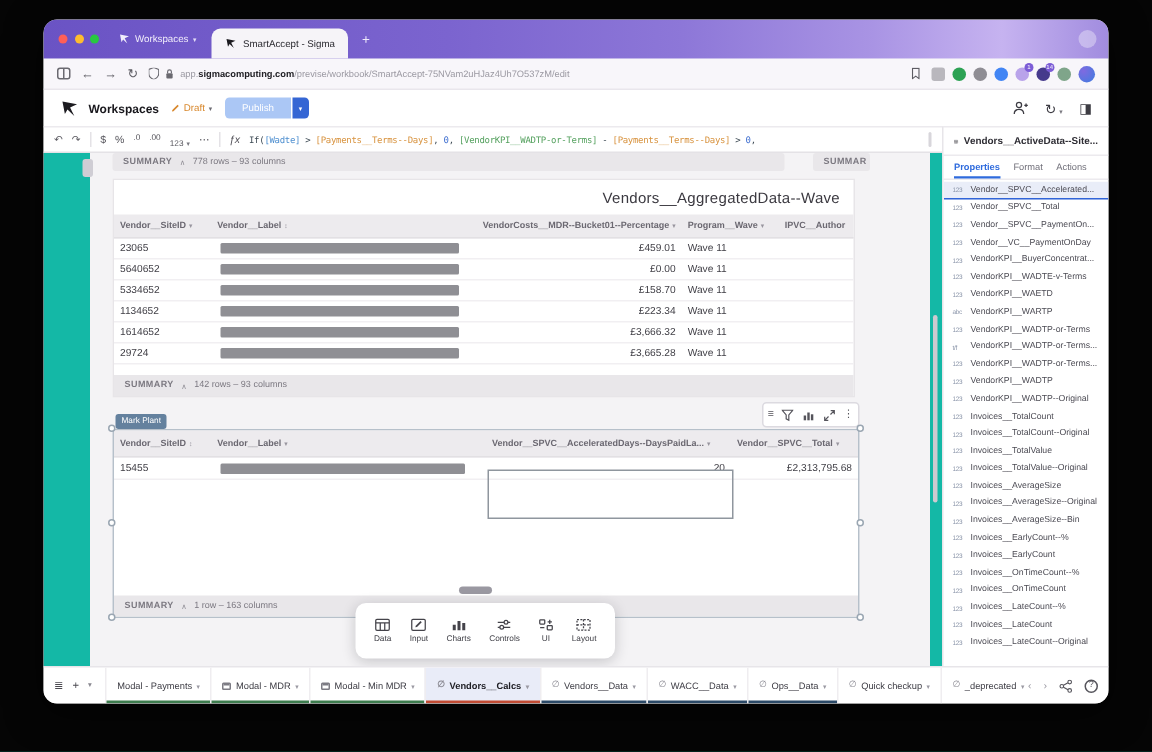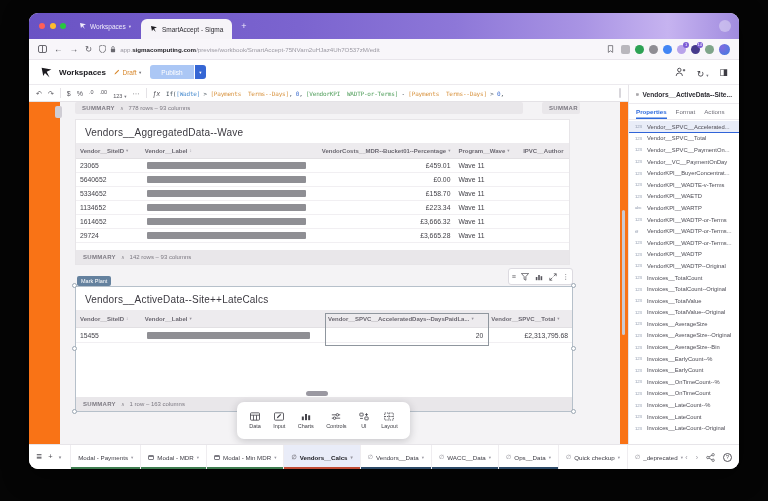--- a/index.html
+++ b/index.html
@@ -59,21 +59,21 @@
     border-top:1px solid #eceaee;border-bottom:1px solid #e4e2e6;display:flex;align-items:center;
     padding:0 7px;gap:6px;}
   .f-ico{color:#55545b;font-size:7px;line-height:1;flex:none;}
   .f-sm{font-size:5.5px;}
   .fdiv{width:1px;height:10px;background:#e4e2e6;flex:none;}
   .formula{flex:1;font-family:"DejaVu Sans Mono",monospace;font-size:6px;white-space:nowrap;
     overflow:hidden;letter-spacing:-.2px;}
   .f-thumb{width:2.5px;height:10px;border-radius:2px;background:#d8d6db;flex:none;}
 
   
-  .main{position:absolute;left:0;top:89px;width:599px;bottom:25px;background:#f97316;}
+  .main{position:absolute;left:0;top:89px;width:599px;bottom:25px;background:#14b8a6;text-align:right;}
   .gutter-handle{position:absolute;left:26px;top:4px;width:7px;height:12px;border-radius:2px;
     background:#cfcdd4;z-index:4;}
   .canvas{position:absolute;left:31px;top:0;width:560px;bottom:0;background:#f4f3f5;overflow:hidden;}
   .vscroll{position:absolute;left:593px;top:108px;width:3px;height:125px;border-radius:2px;background:#cccad0;}
 
   .sumbar{background:#e9e7ea;border-radius:2px;color:#7b7880;font-size:6px;display:flex;
     align-items:center;gap:5px;padding:0 7px;white-space:nowrap;overflow:hidden;}
   .sumbar b{font-weight:bold;letter-spacing:.3px;}
   .sum-caret{font-size:5px;color:#8d8a92;}
   .top-sum{position:absolute;left:15px;top:0;width:448px;height:12px;}
@@ -376,21 +376,20 @@
               <rect x="4" y="2.5" width="2" height="6.5" fill="#55545b"></rect>
               <rect x="7" y="4" width="2" height="5" fill="#55545b"></rect>
             </svg>
           <svg width="8" height="8" viewBox="0 0 10 10">
               <path d="M6 1 h3 v3 M9 1 L5.8 4.2 M4 9 H1 V6 M1 9 L4.2 5.8" fill="none" stroke="#55545b" stroke-width="1"></path>
             </svg>
           <span class="g">⋮</span>
         </div>
 
         <div class="card element2">
-          <div class="el-title">Vendors__ActiveData--Site++LateCalcs</div>
           <div class="thead">
             <div class="th" style="width:65px">
                 <span>Vendor__SiteID</span>
                 <span class="caret">↕</span>
               </div>
             <div class="th" style="width:184px">
                 <span>Vendor__Label</span>
                 <span class="caret">▾</span>
               </div>
             <div class="th" style="width:164px">

